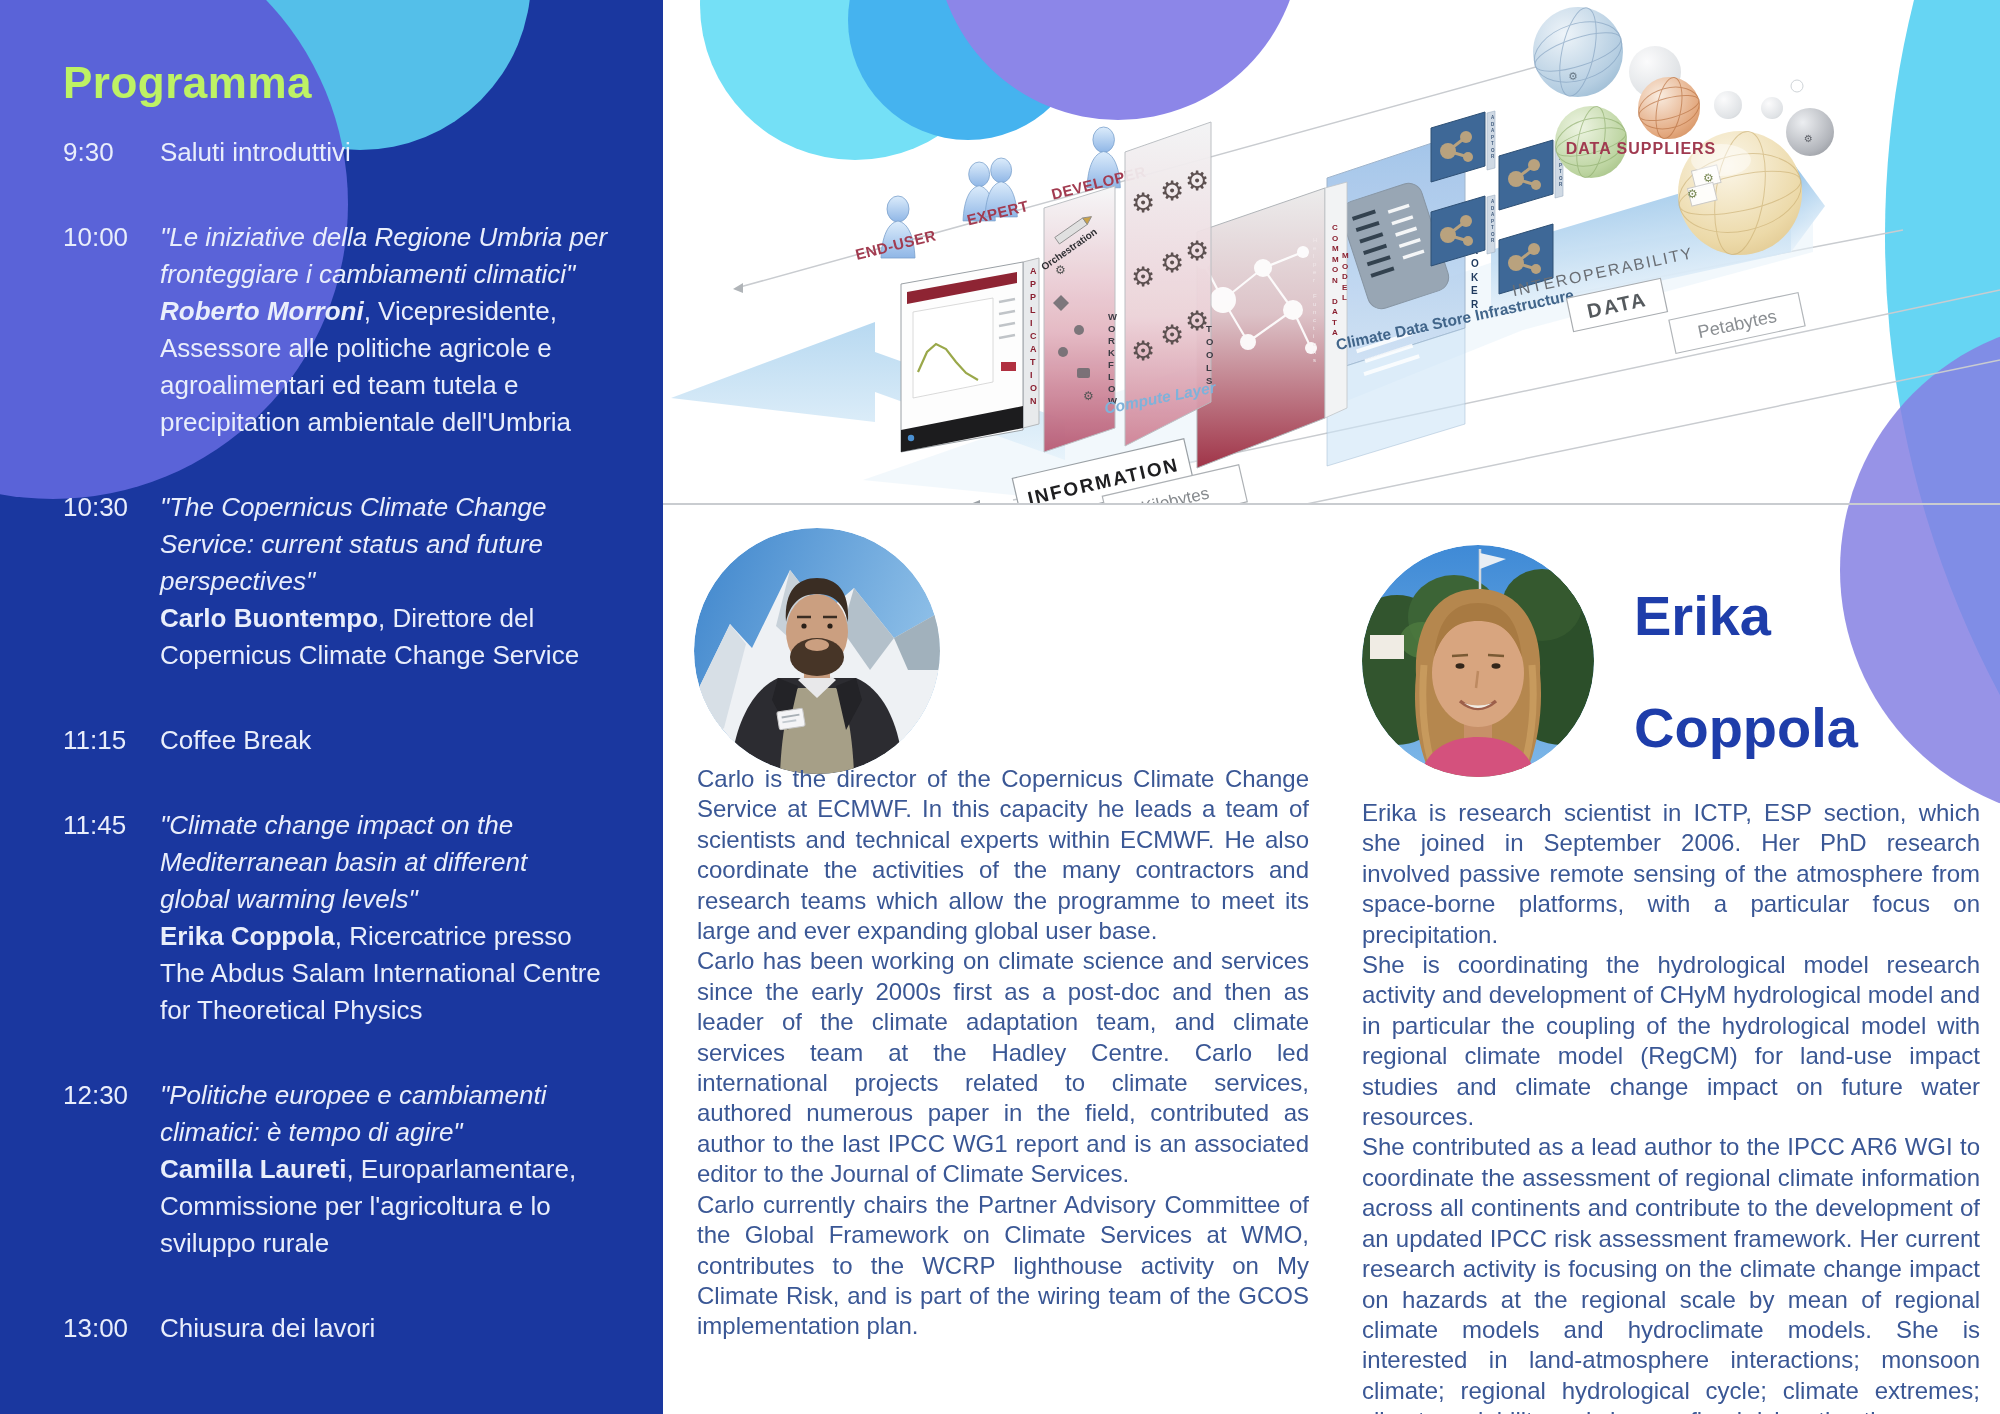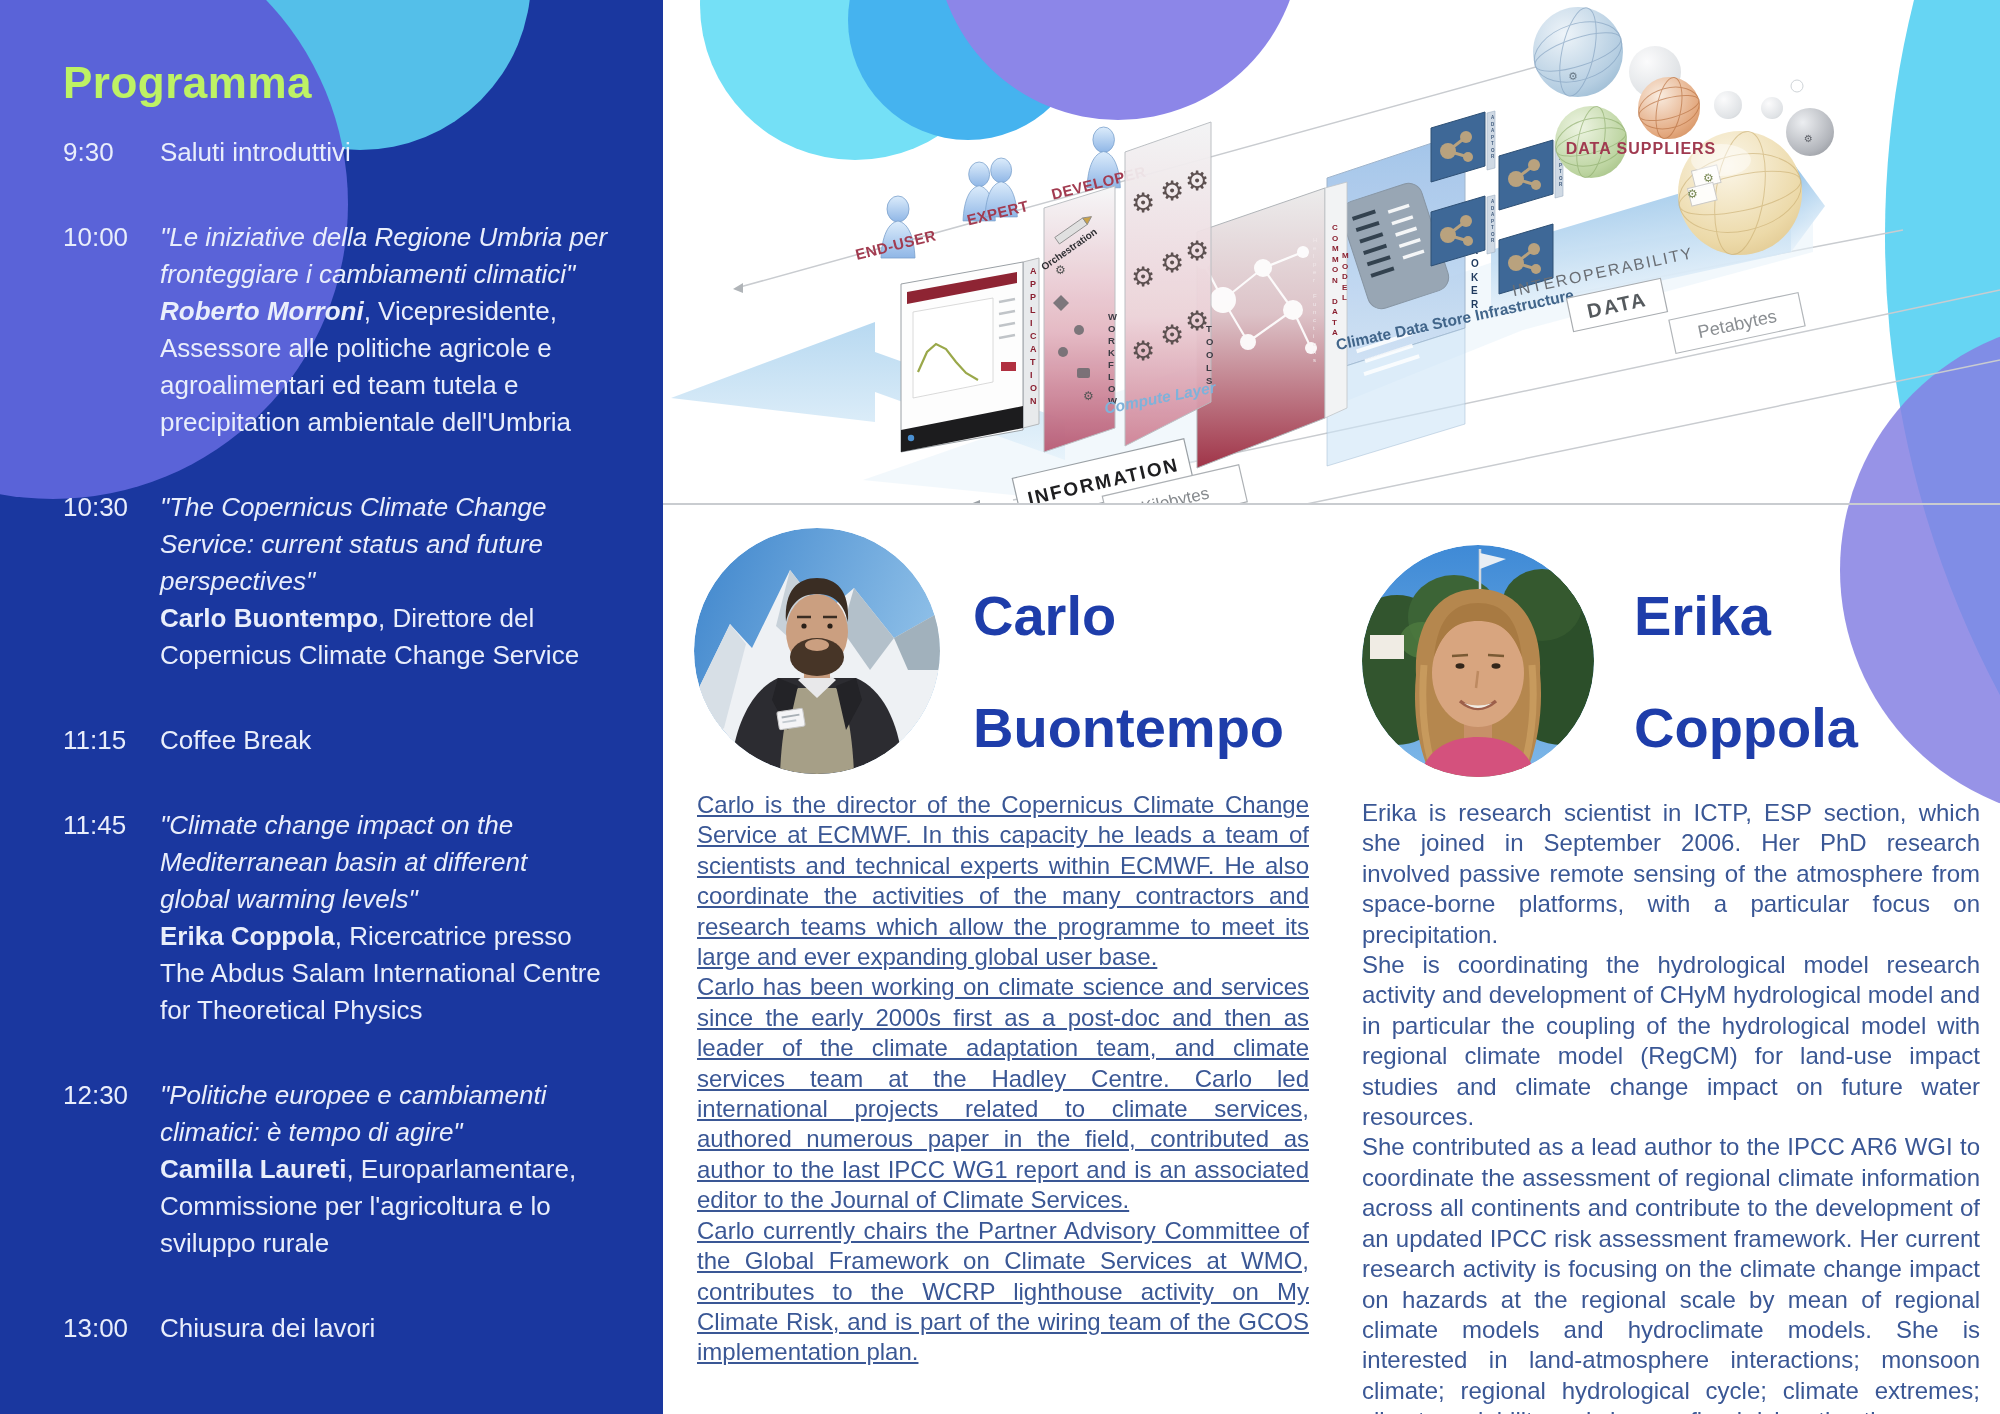--- a/index.html
+++ b/index.html
@@ -35,21 +35,21 @@
   .hero { position:absolute; left:0; top:0; width:1337px; height:503px; z-index:1; }
   .divider { position:absolute; left:0; top:503px; width:1337px; height:2px; background:#c9ccd0; z-index:3; }
   .photo { position:absolute; border-radius:50%; overflow:hidden; z-index:2; }
   .photo-carlo { left:31px;  top:528px; width:246px; height:246px; }
   .photo-erika { left:699px; top:545px; width:232px; height:232px; }
   .pname { position:absolute; z-index:2; color:#1e3daa; font-weight:bold; font-size:56px; line-height:112px; }
   .pname-carlo { left:310px; top:560px; }
   .pname-erika { left:971px; top:560px; }
   .bio { position:absolute; z-index:2; font-size:24px; line-height:30.4px; color:#3a5795; text-align:justify; }
   .bio p { margin:0; }
-  .bio-carlo { left:34px;  top:790px; width:612px;text-decoration:underline; }
+  .bio-carlo { left:34px;  top:764px; width:612px; }
   .bio-erika { left:699px; top:798px; width:618px; }
   svg text { font-family:"Liberation Sans", sans-serif; }
   .gear { font-family:"DejaVu Sans", sans-serif; }
 </style>
 </head>
 <body>
 
 <div class="page">
 
   <aside class="sidebar">
@@ -463,21 +463,20 @@
           <line x1="103" y1="89" x2="117" y2="89" stroke="#3a2d23" stroke-width="2.5"></line>
           <line x1="129" y1="89" x2="143" y2="89" stroke="#3a2d23" stroke-width="2.5"></line>
           <g transform="rotate(-9 97 191)">
               <rect x="84" y="182" width="26" height="18" rx="2" fill="#f4f4f6" stroke="#c8c8c8"></rect>
             <line x1="88" y1="188" x2="106" y2="188" stroke="#a9b0b6" stroke-width="2"></line>
             <line x1="88" y1="193" x2="102" y2="193" stroke="#c3cad0" stroke-width="2"></line>
             </g>
         </g>
       </svg>
     </div>
-    <h2 class="pname pname-carlo"><span>Carlo</span><br><span>Buontempo</span></h2>
     <div class="bio bio-carlo">
         <p>Carlo is the director of the Copernicus Climate Change Service at ECMWF. In this capacity he leads a team of scientists and technical experts within ECMWF. He also coordinate the activities of the many contractors and research teams which allow the programme to meet its large and ever expanding global user base.</p>
         <p>Carlo has been working on climate science and services since the early 2000s first as a post-doc and then as leader of the climate adaptation team, and climate services team at the Hadley Centre. Carlo led international projects related to climate services, authored numerous paper in the field, contributed as author to the last IPCC WG1 report and is an associated editor to the Journal of Climate Services.</p>
         <p>Carlo currently chairs the Partner Advisory Committee of the Global Framework on Climate Services at WMO, contributes to the WCRP lighthouse activity on My Climate Risk, and is part of the wiring team of the GCOS implementation plan.</p>
       </div>
 
     <div class="photo photo-erika">
       <svg viewBox="0 0 232 232" width="232" height="232">
         <defs>
             <clipPath id="cpE">

